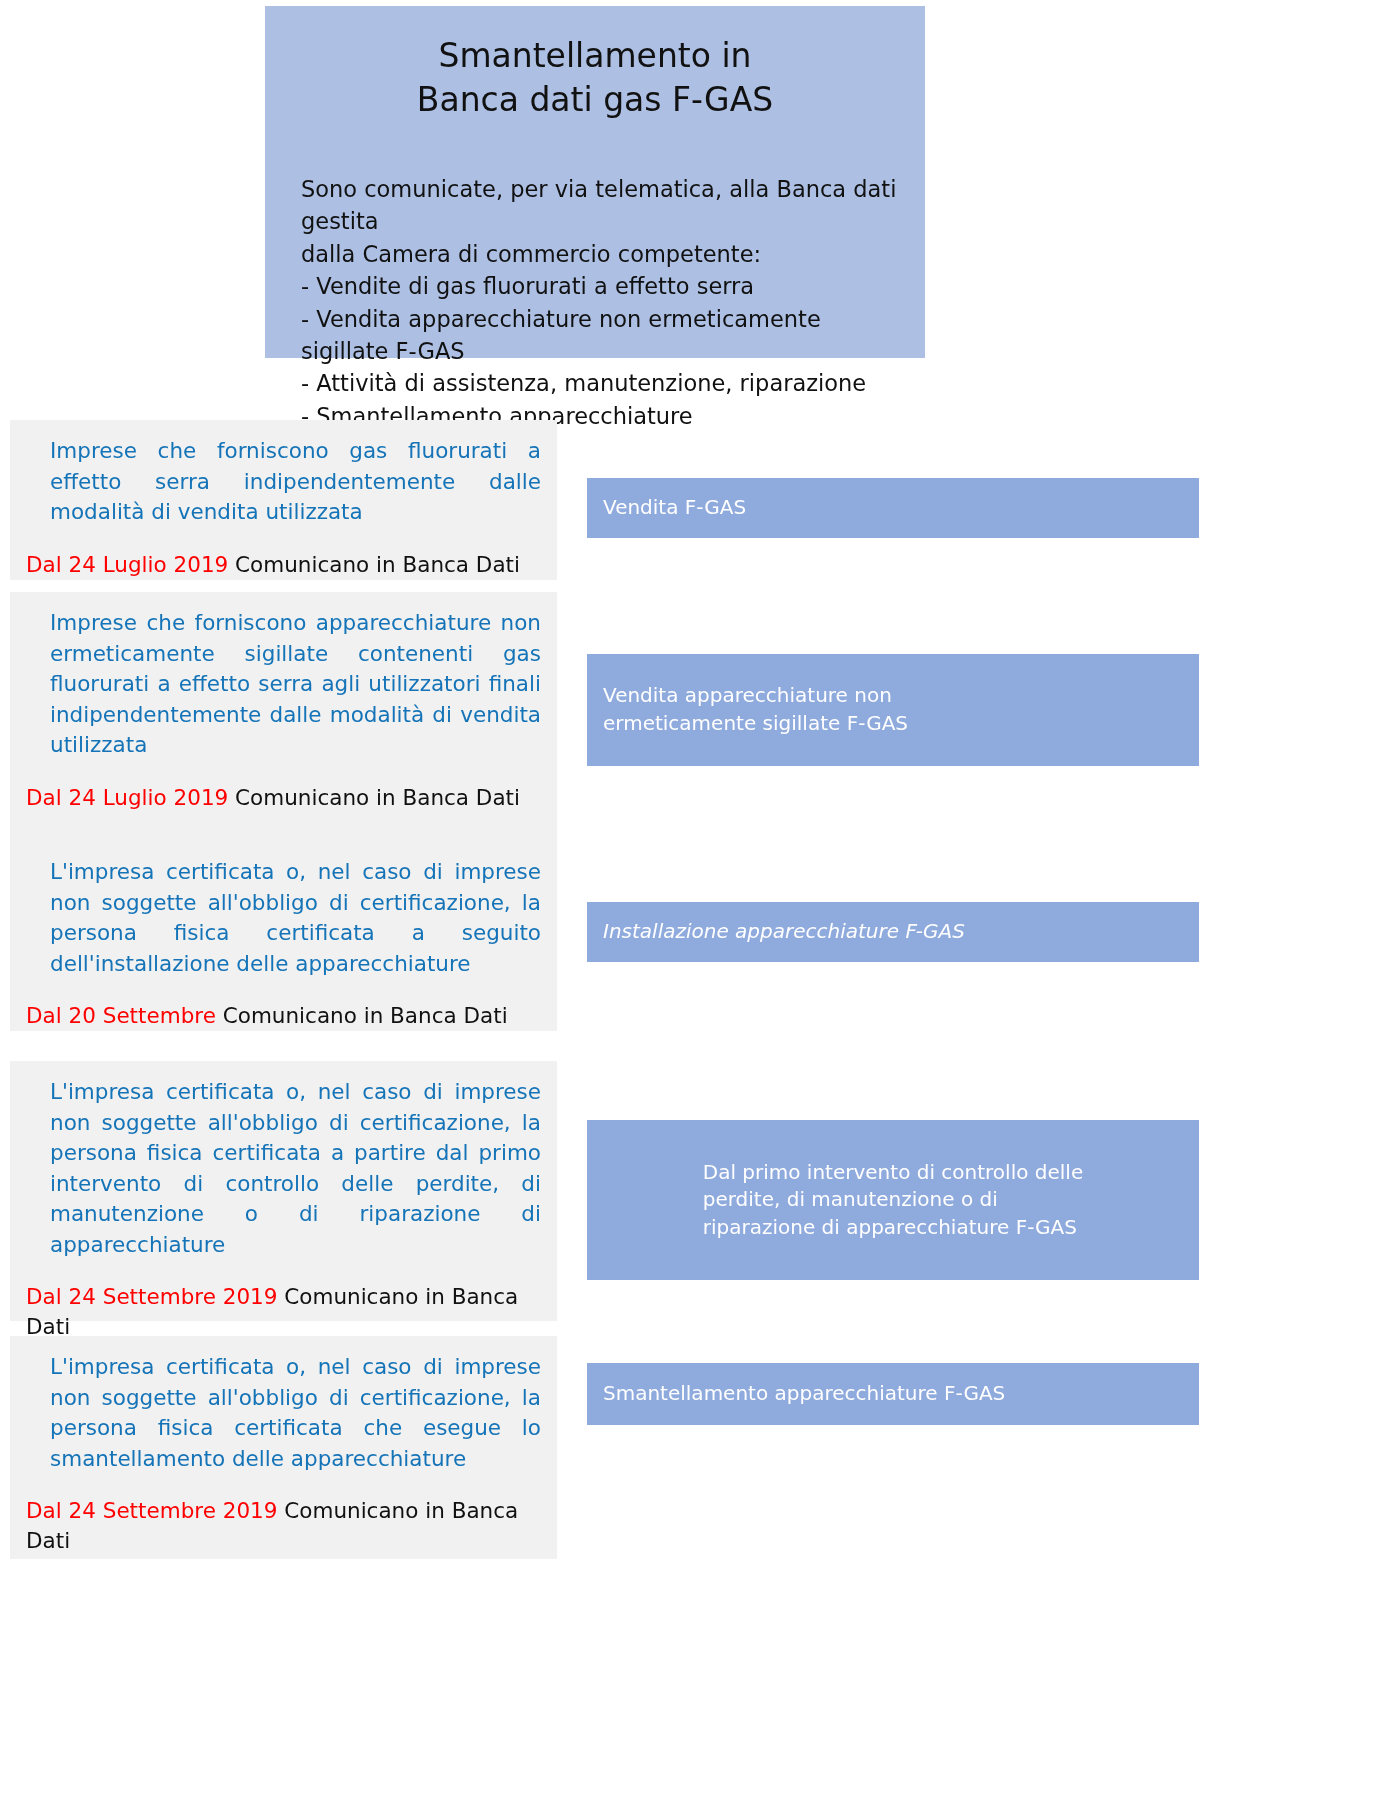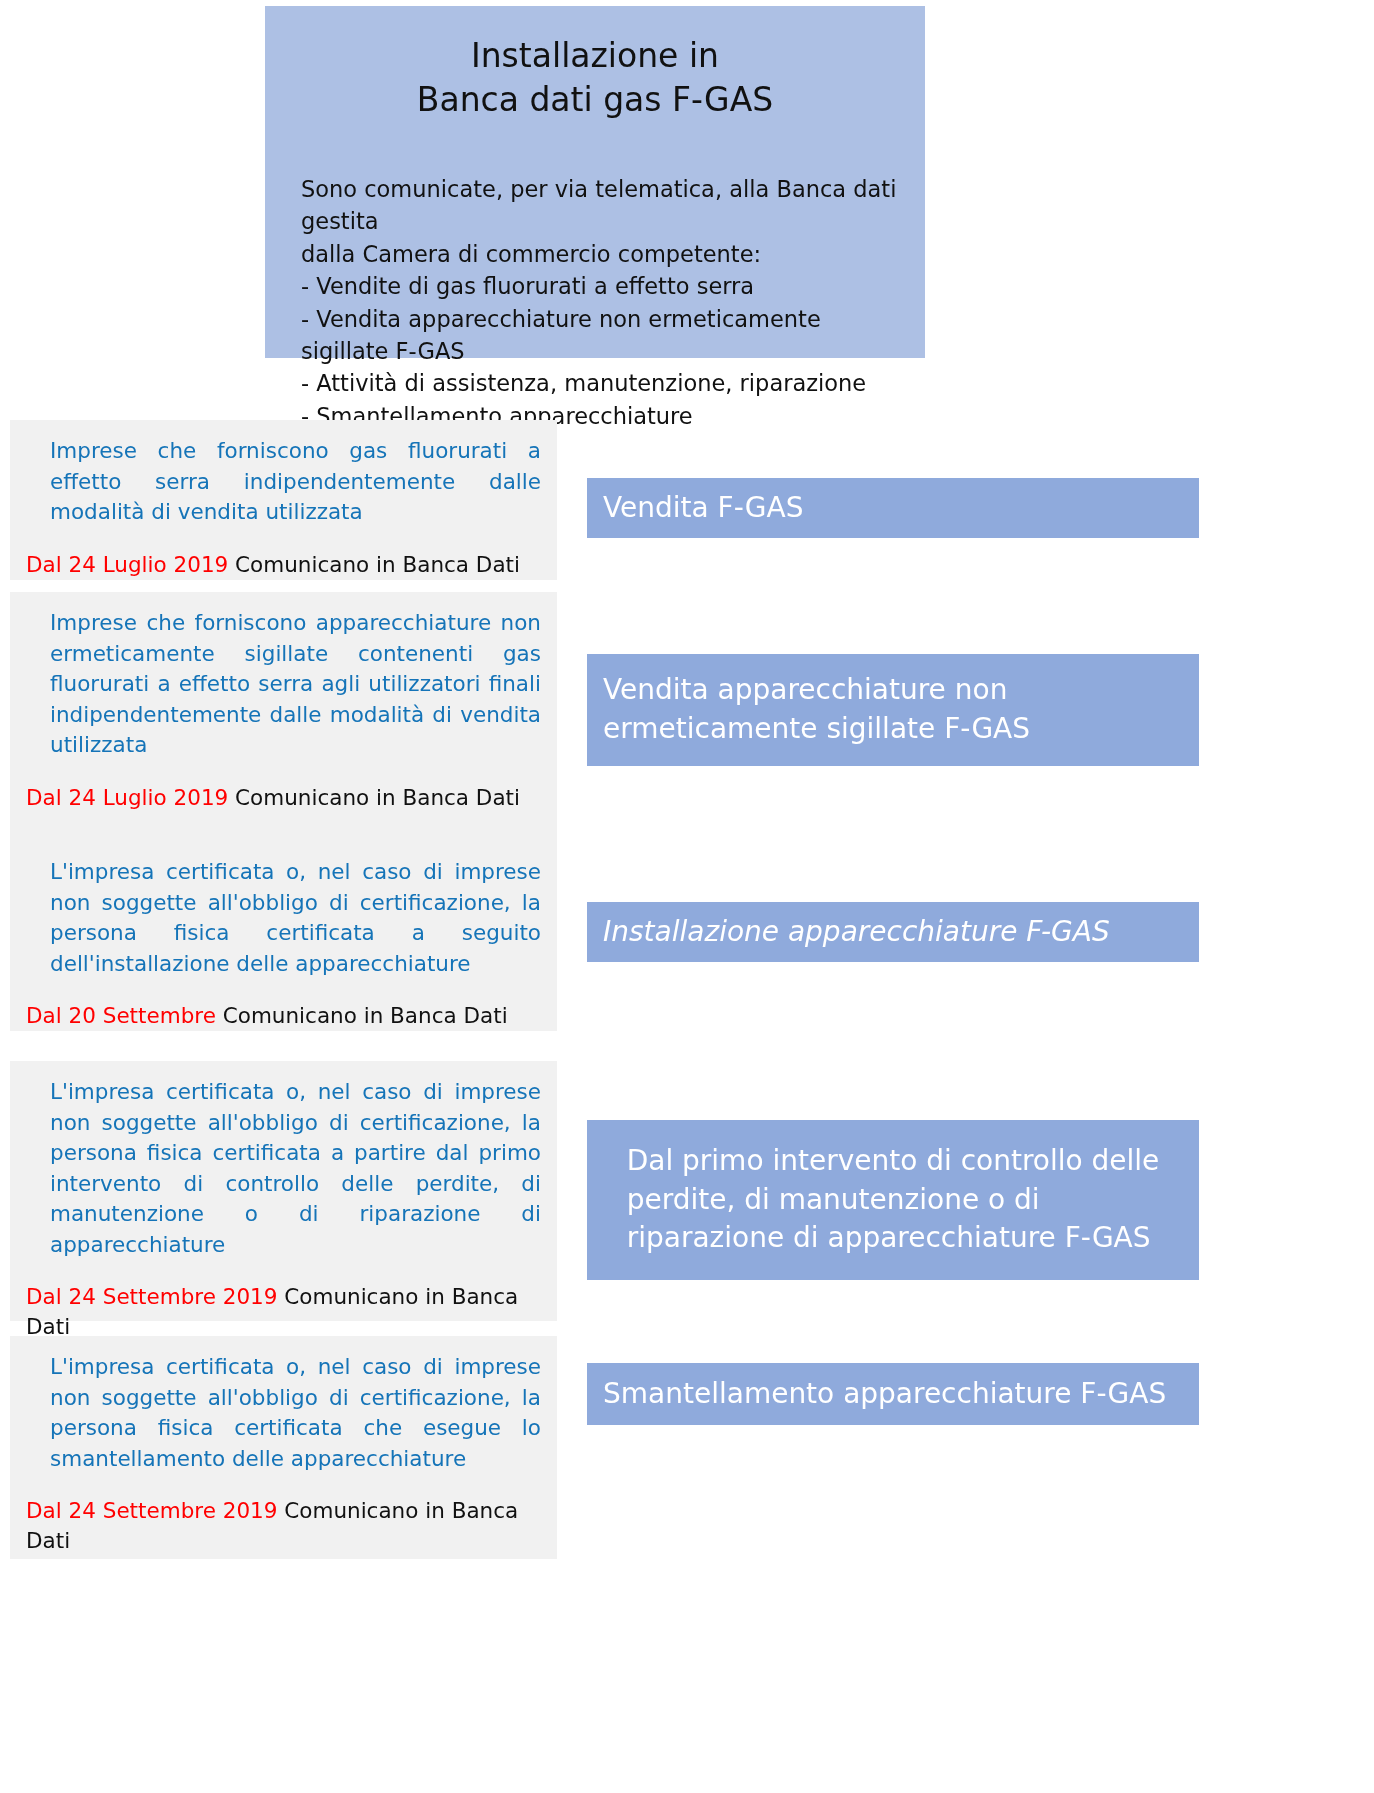--- a/index.html
+++ b/index.html
@@ -77,21 +77,21 @@
     left: 587px;
     width: 612px;
     background: #8faadc;
     box-sizing: border-box;
     display: flex;
     align-items: center;
     padding: 10px 16px;
   }
   .bar-label {
     color: #ffffff;
-    font-size: 28px;
+    font-size: 20px;
     line-height: 1.38;
     white-space: pre-line;
   }
 
   
   #card-1 { top: 420px;  height: 160px; }
   #bar-1  { top: 478px;  height: 60px;  }
 
   #card-2 { top: 592px;  height: 264px; }
   #bar-2  { top: 654px;  height: 112px; }
@@ -102,21 +102,21 @@
   #card-4 { top: 1061px; height: 260px; }
   #bar-4  { top: 1120px; height: 160px; justify-content: center; }
 
   #card-5 { top: 1336px; height: 223px; }
   #bar-5  { top: 1363px; height: 62px;  }
 </style>
 </head>
 <body>
 
 <div class="header-box">
-  <div class="header-title">Installazione in
+  <div class="header-title">Smantellamento in
 Banca dati gas F-GAS</div>
   <div class="header-body">Sono comunicate, per via telematica, alla Banca dati gestita
 dalla Camera di commercio competente:
 - Vendite di gas fluorurati a effetto serra
 - Vendita apparecchiature non ermeticamente sigillate F-GAS
 - Attività di assistenza, manutenzione, riparazione
 - Smantellamento apparecchiature</div>
 </div>
 
 <div class="card" id="card-1">

